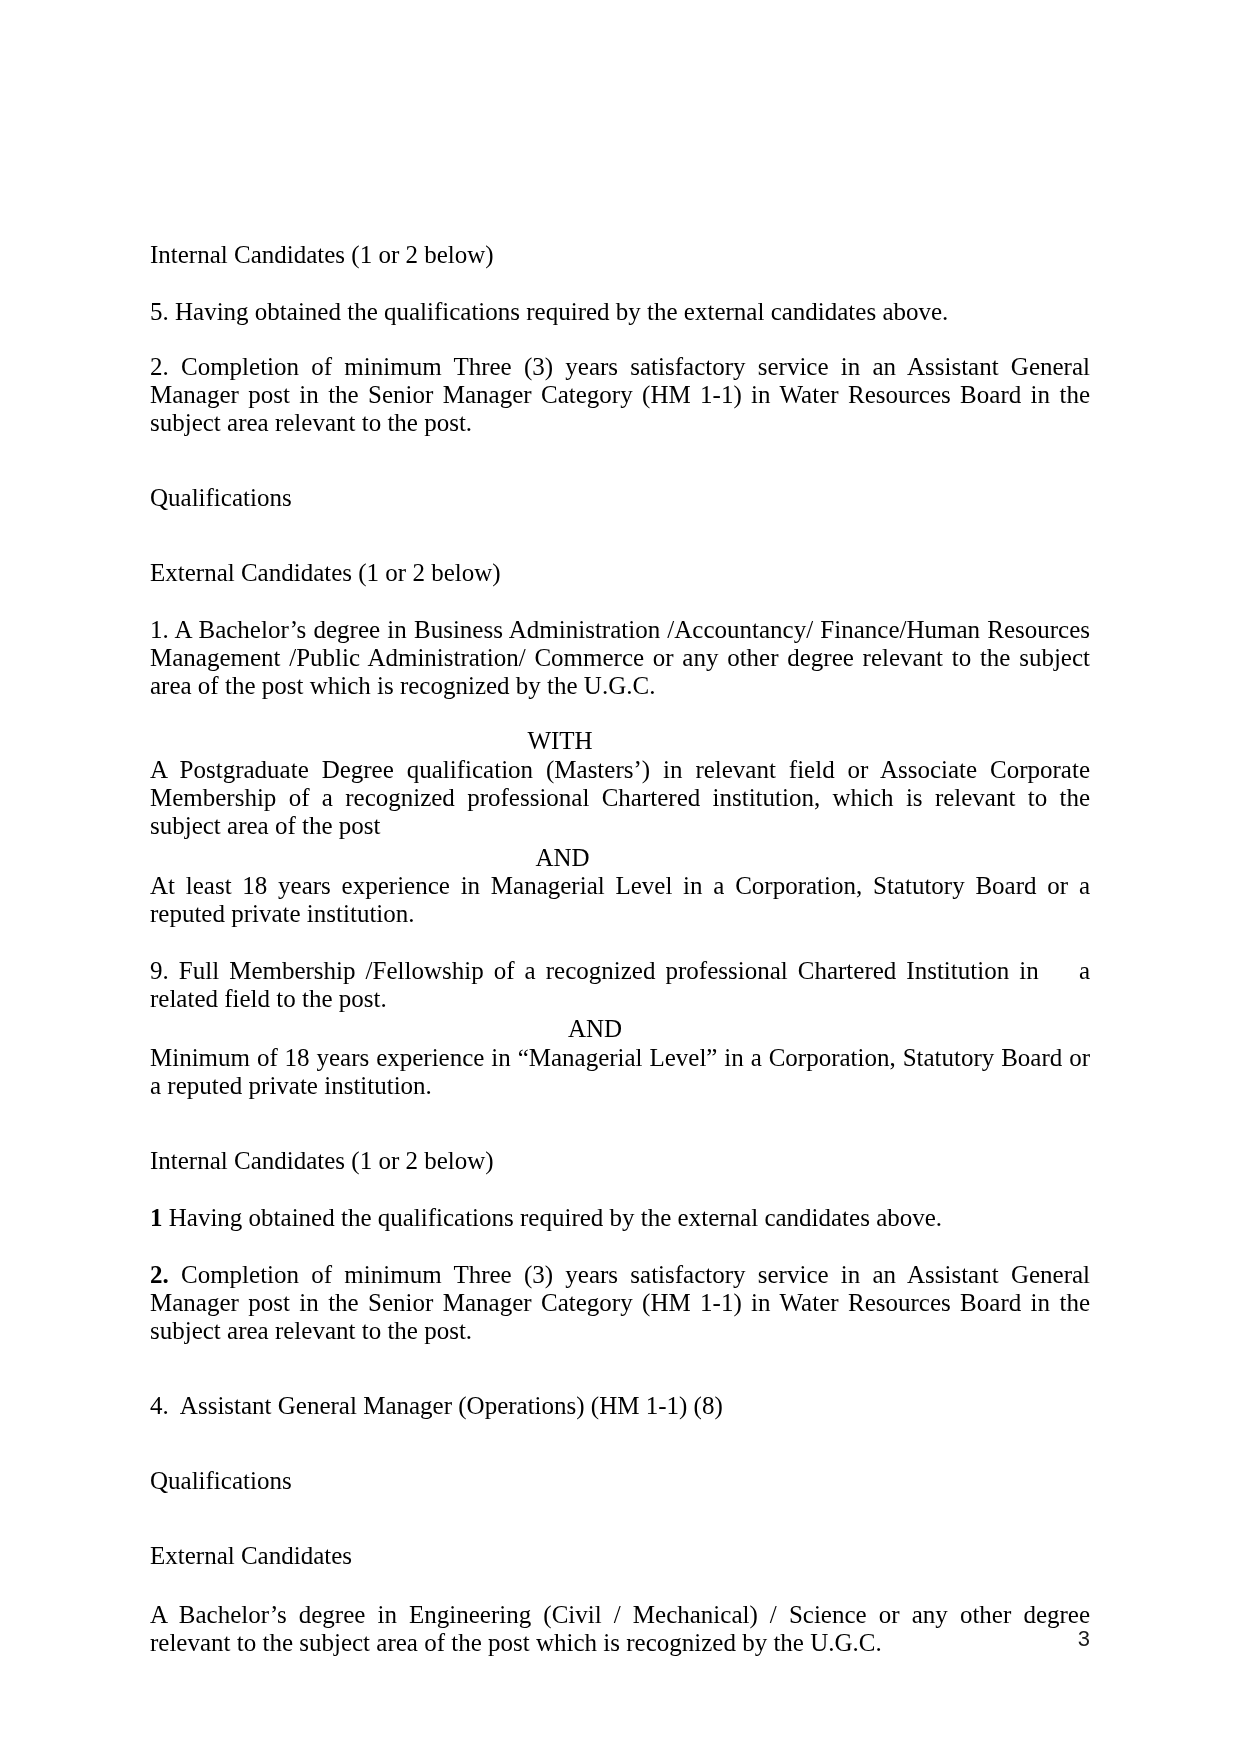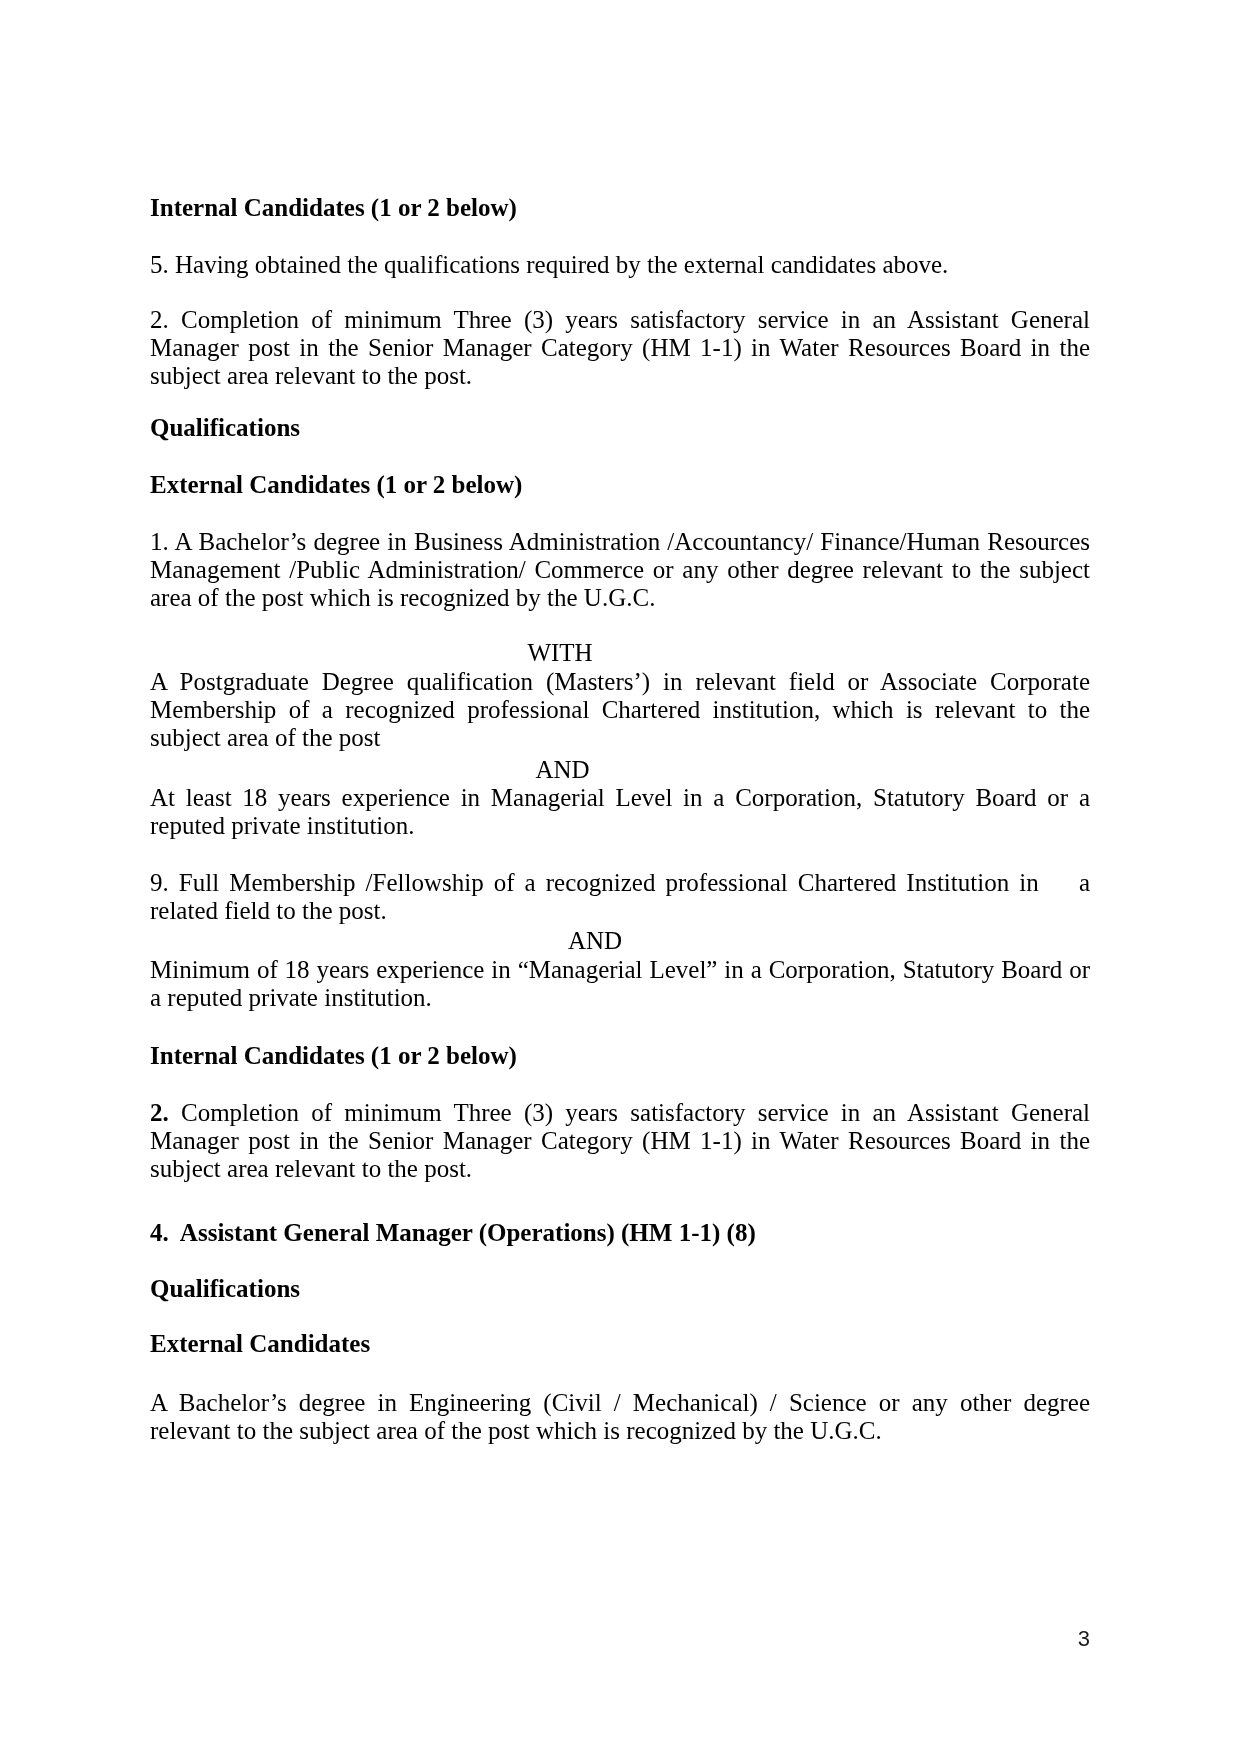--- a/index.html
+++ b/index.html
@@ -19,22 +19,23 @@
     width: 1240px;
     height: 1754px;
     padding: 194px 150px 0 150px;
     background: #ffffff;
   }
   .blk {
     font-size: 25px;
     line-height: 28px;
   }
   .h {
-    font-weight: bold;
+    font-weight: normal;
     white-space: pre-wrap;
+    margin-top: 47px;
   }
   .p {
     text-align: justify;
   }
   .pre {
     white-space: pre-wrap;
   }
   .c {
     font-weight: normal;
     text-align: center;
@@ -79,20 +80,21 @@
   <div class="blk p" style="margin-bottom:29px">At least 18 years experience in Managerial Level in a Corporation, Statutory Board or a reputed private institution.</div>
 
   <div class="blk p pre" style="margin-bottom:2px">9. Full Membership /Fellowship of a recognized professional Chartered Institution in    a related field to the post.</div>
 
   <div class="blk c" style="margin-bottom:1px; margin-right:50px">AND</div>
 
   <div class="blk p" style="margin-bottom:30px">Minimum of 18 years experience in “Managerial Level” in a Corporation, Statutory Board or a reputed private institution.</div>
 
   <div class="blk h" style="margin-bottom:29px">Internal Candidates (1 or 2 below)</div>
 
+  <div class="blk p" style="margin-bottom:29px"><b class="mk">1</b> <span>Having obtained the qualifications required by the external candidates above.</span></div>
 
   <div class="blk p" style="margin-bottom:36px"><b class="mk">2.</b> <span>Completion of minimum Three (3) years satisfactory service in an Assistant General Manager post in the Senior Manager Category (HM 1-1) in Water Resources Board in the subject area relevant to the post.</span></div>
 
   <div class="blk h" style="margin-bottom:28px">4.  Assistant General Manager (Operations) (HM 1-1) (8)</div>
 
   <div class="blk h" style="margin-bottom:27px">Qualifications</div>
 
   <div class="blk h" style="margin-bottom:31px">External Candidates</div>
 
   <div class="blk p" style="margin-bottom:0">A Bachelor’s degree in Engineering (Civil / Mechanical) / Science or any other degree relevant to the subject area of the post which is recognized by the U.G.C.</div>

